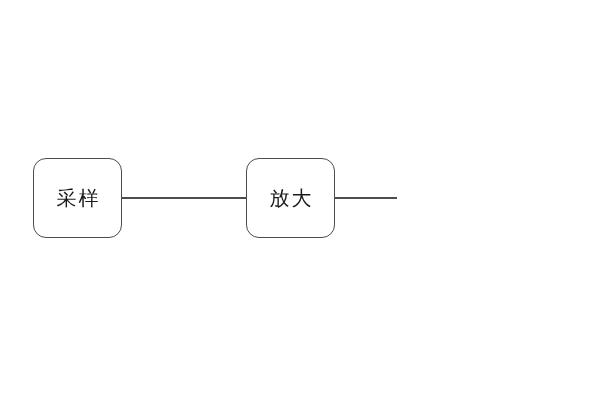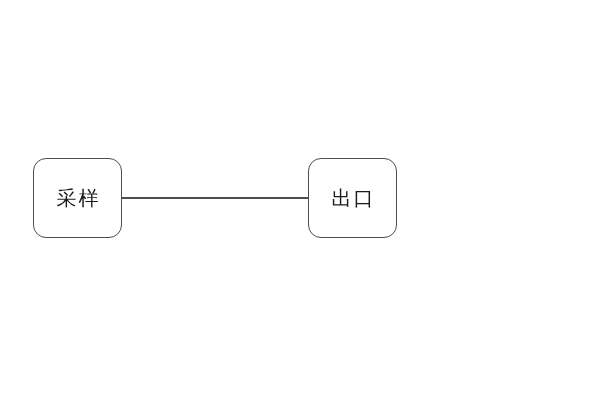--- a/index.html
+++ b/index.html
@@ -51,21 +51,21 @@
 
     <div class="node">
       <span>采样</span>
     </div>
 
     <div class="connector"></div>
 
 
     <div class="connector"></div>
 
+    <div class="node">
+      <span>放大</span>
+    </div>
 
     <div class="connector"></div>
 
-    <div class="node">
-      <span>出口</span>
-    </div>
 
   </div>
 </div>
 
 </body></html>

